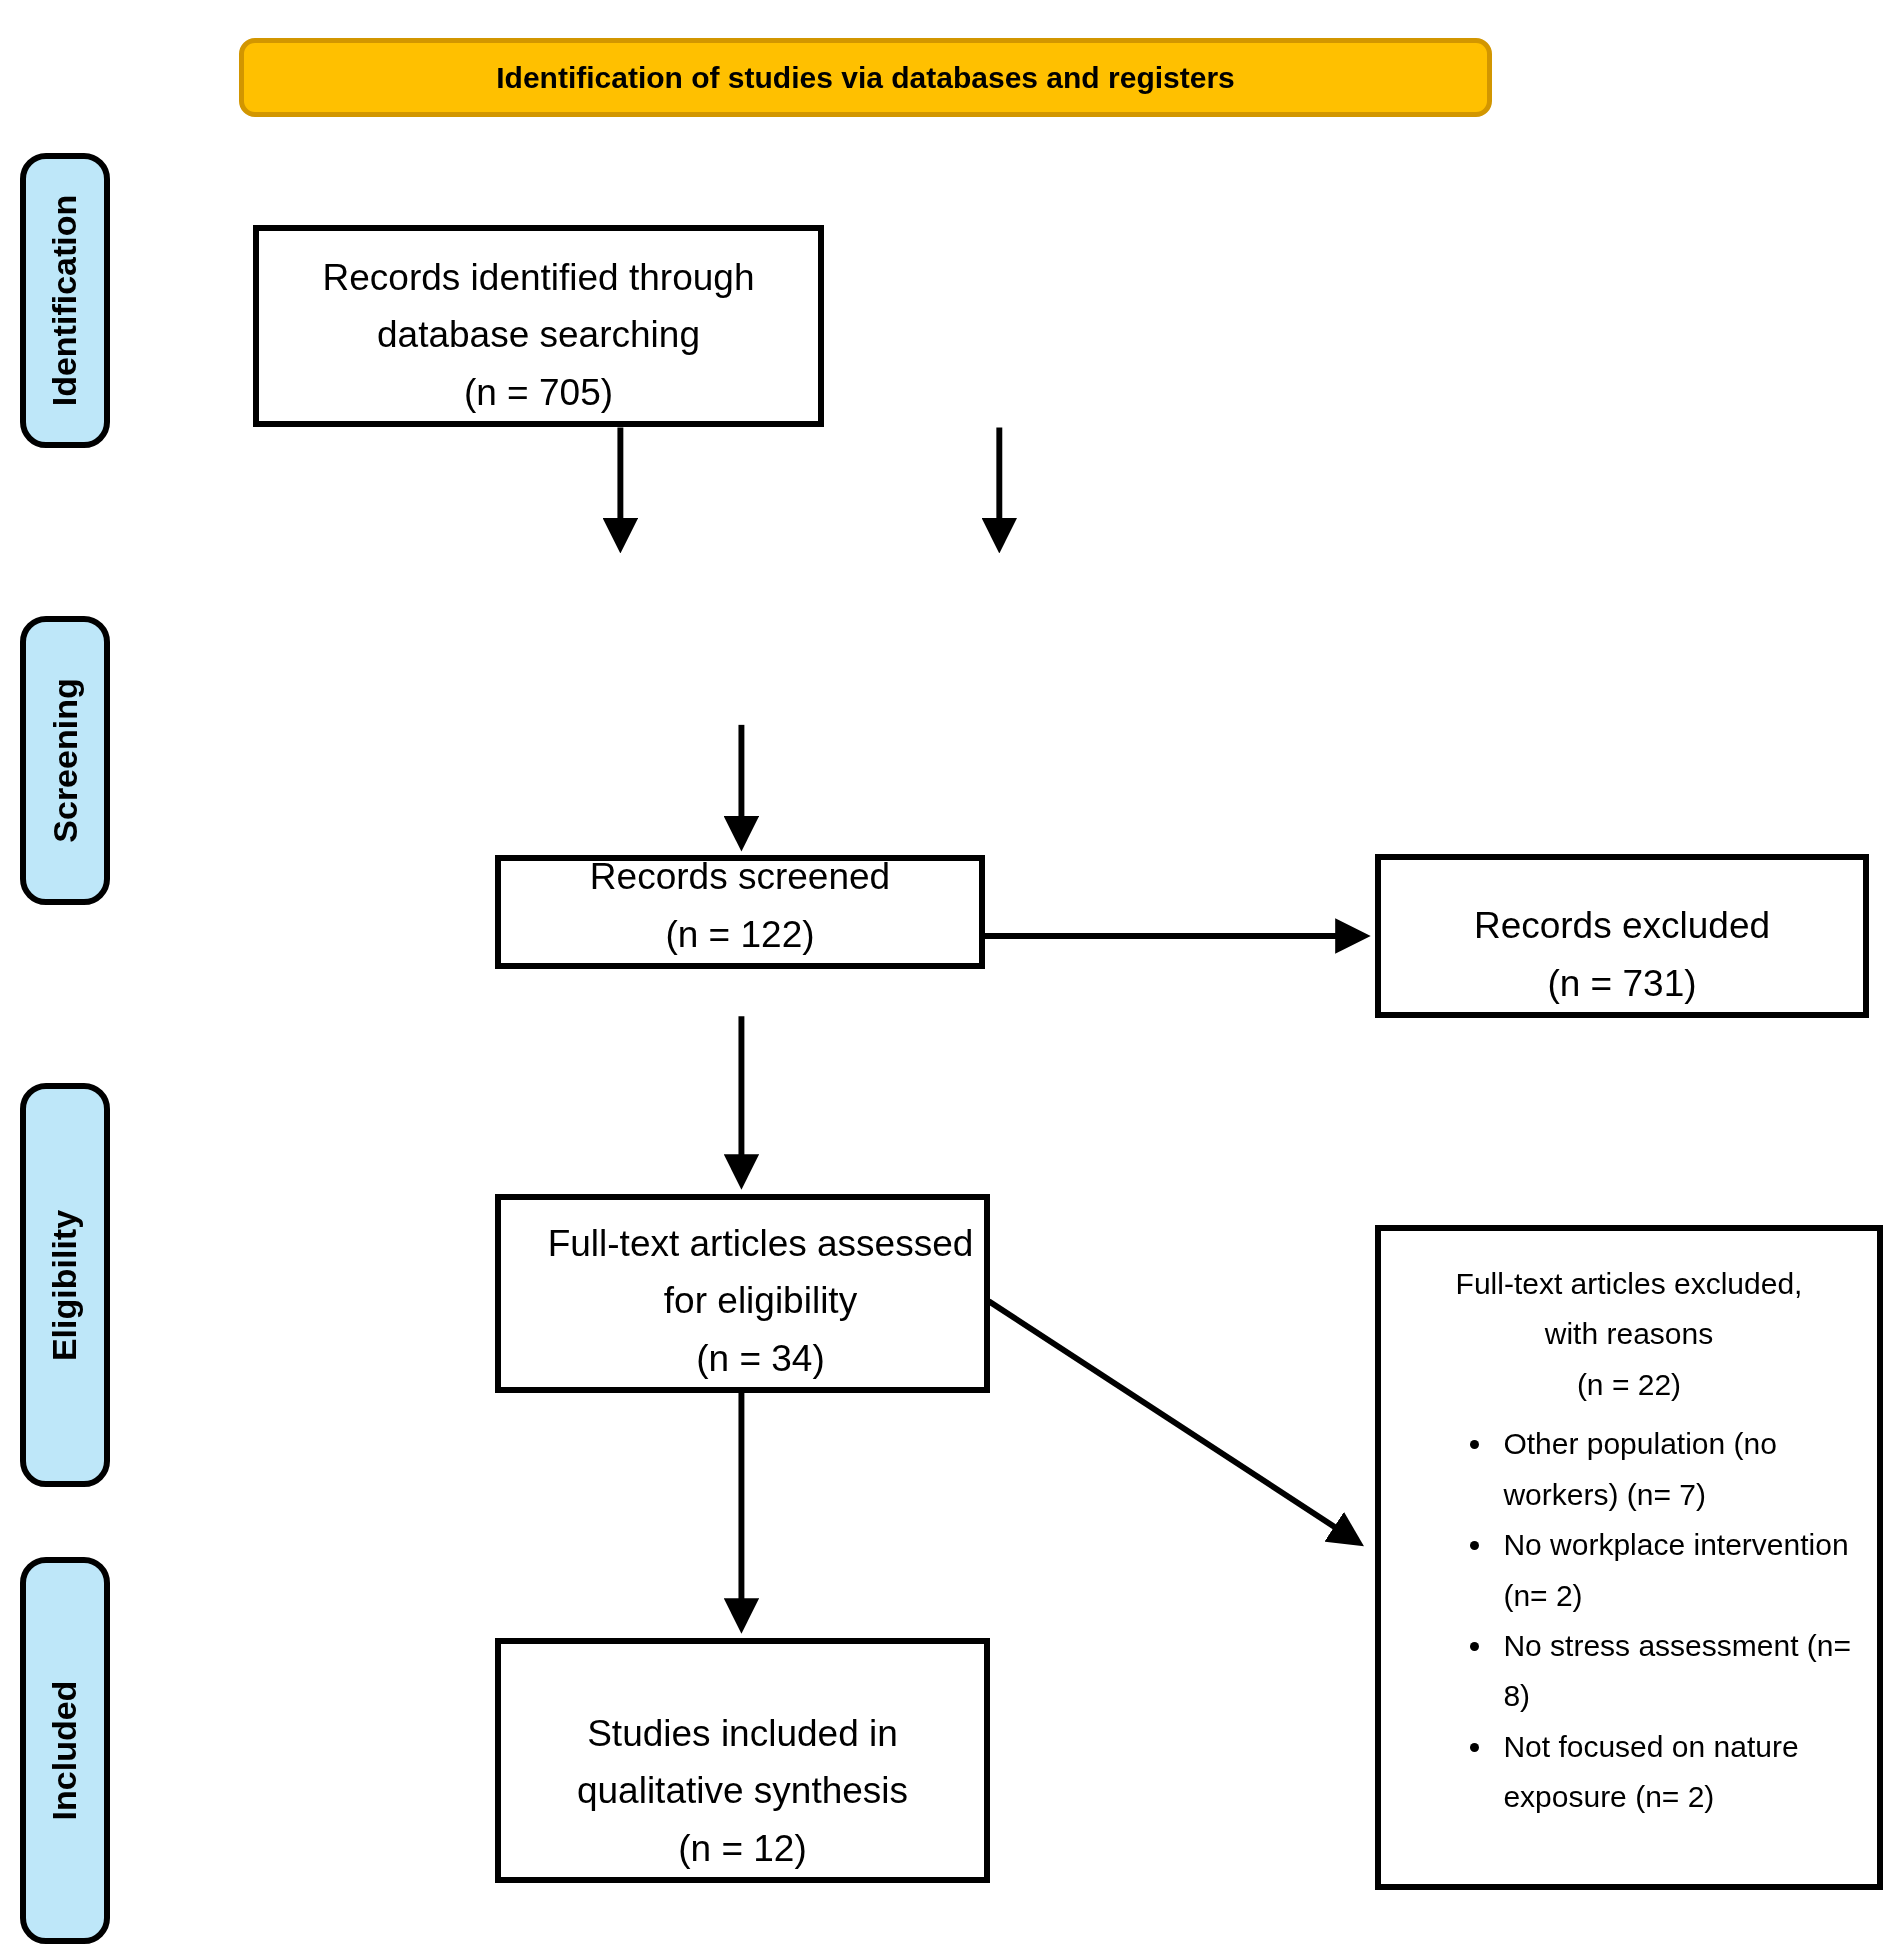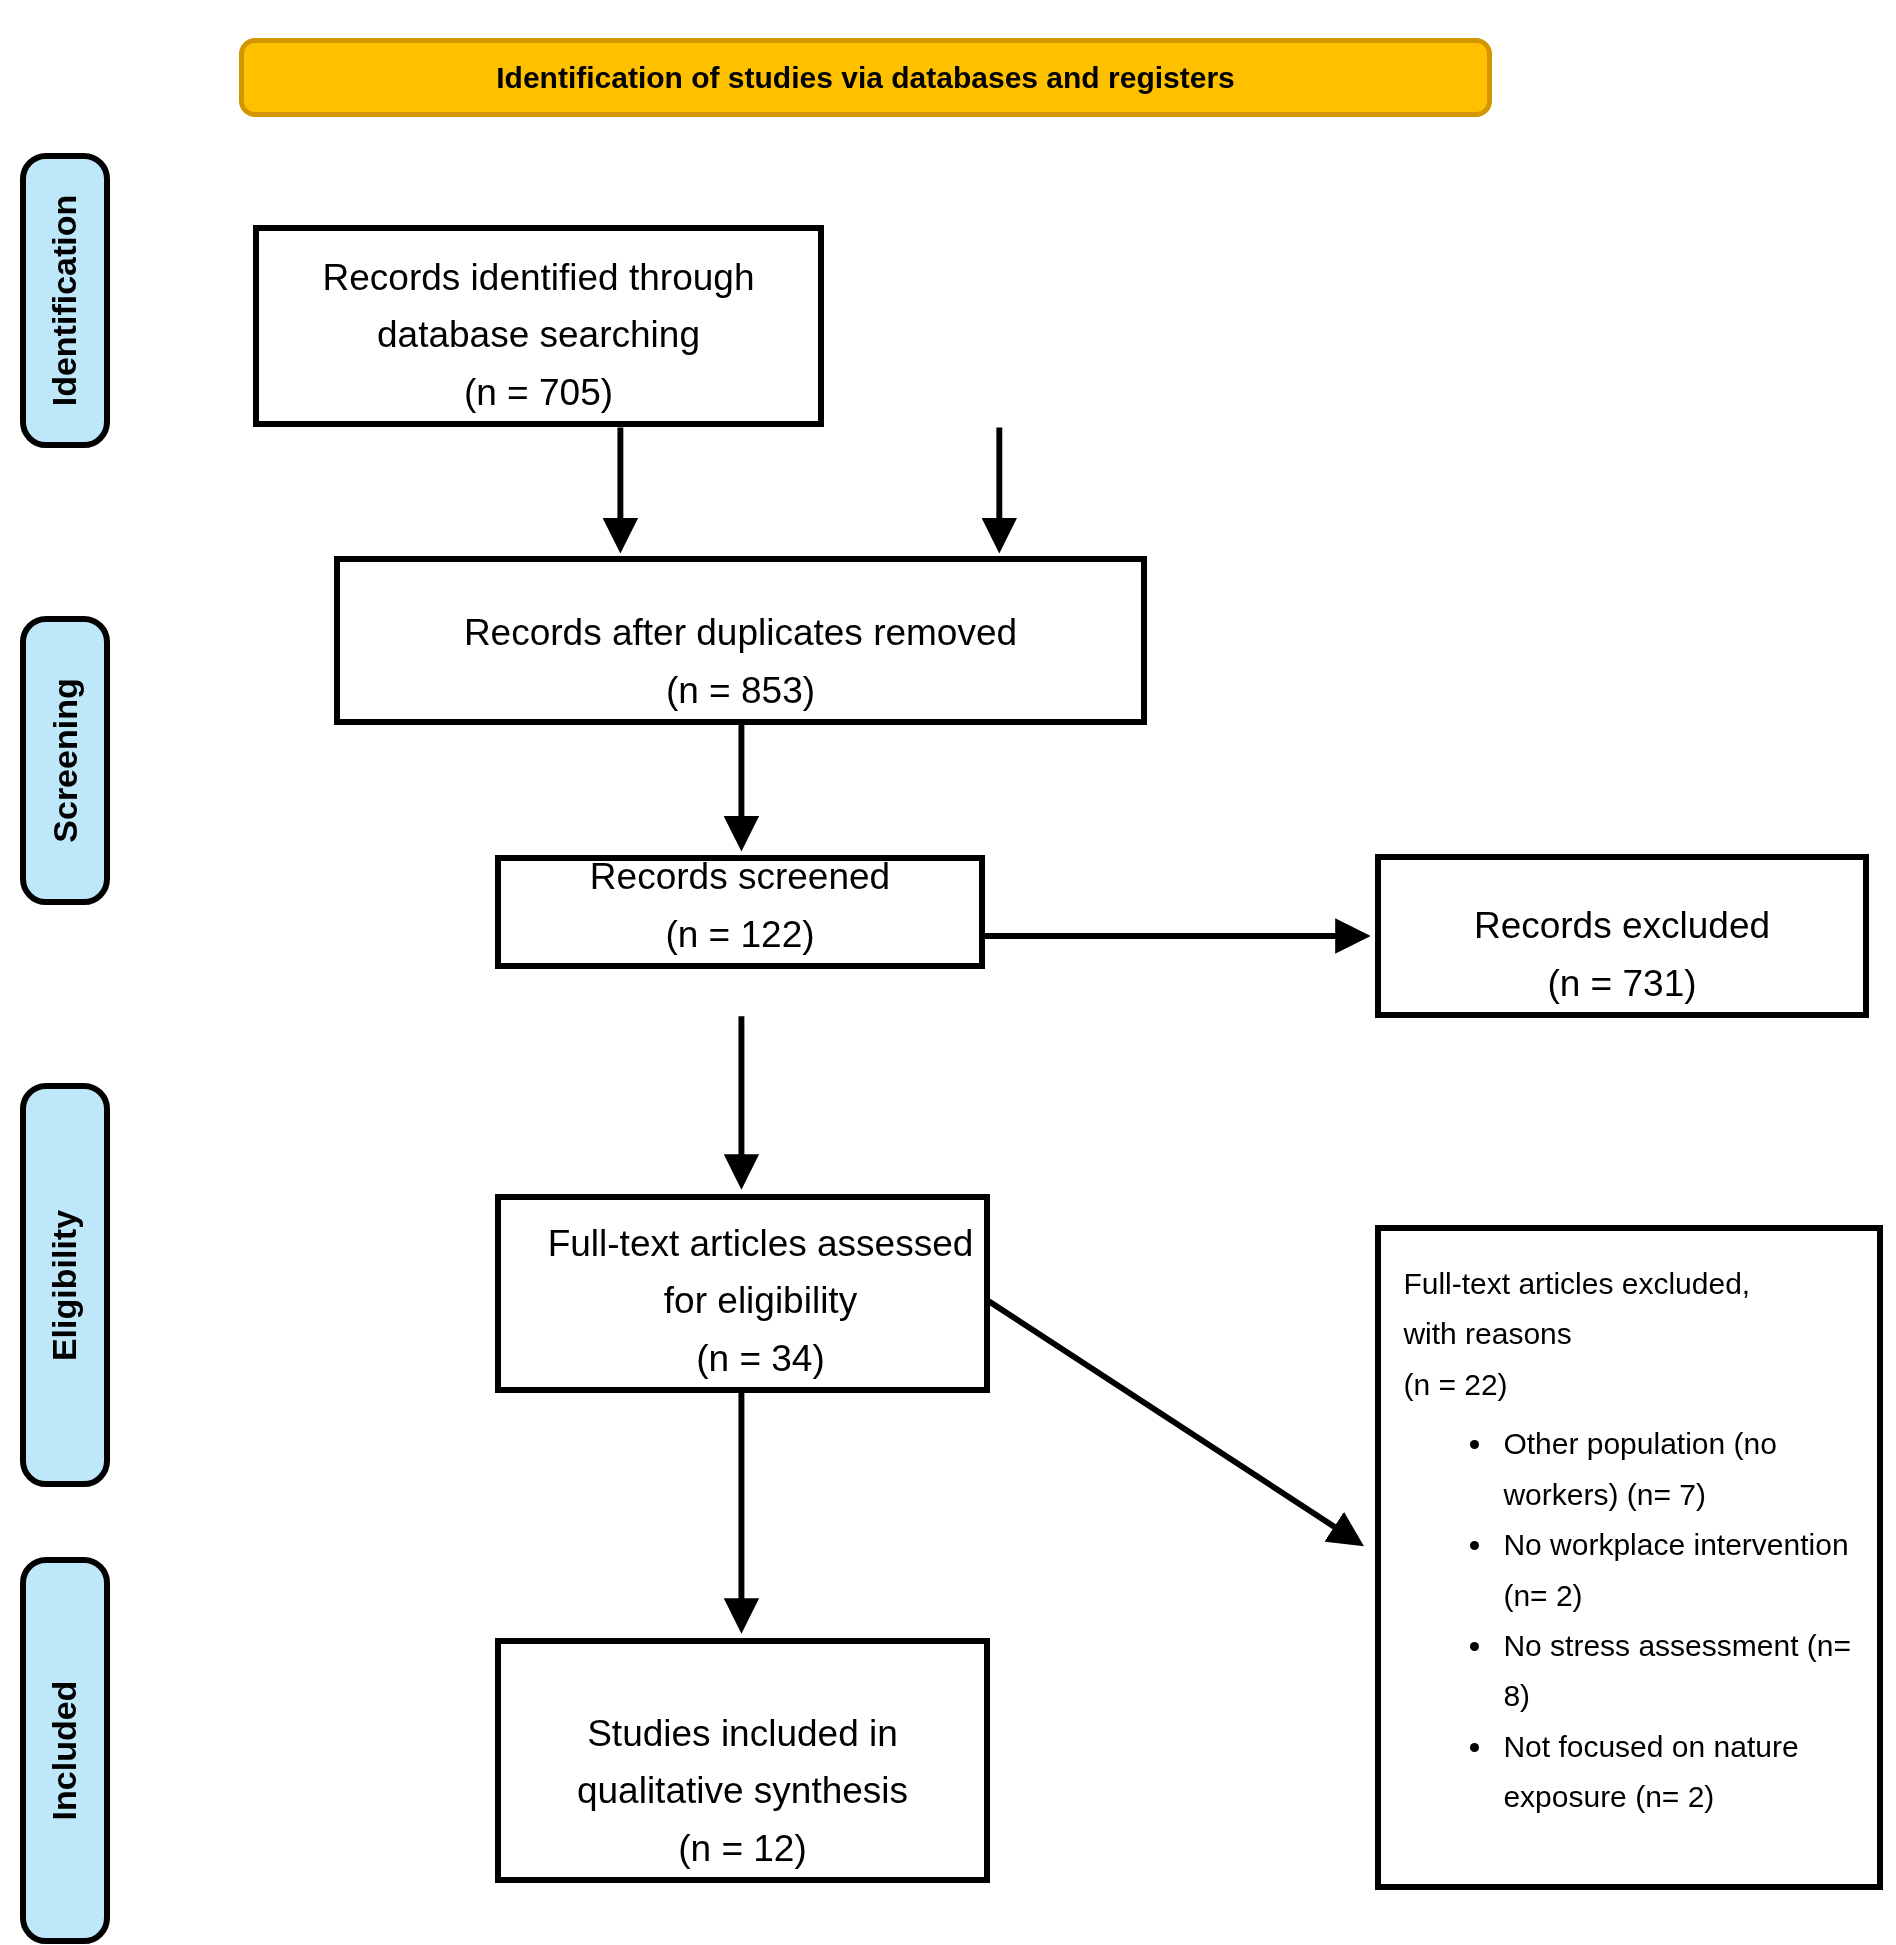--- a/index.html
+++ b/index.html
@@ -69,21 +69,21 @@
 
   
   .box-g {
     left: 1375px; top: 1209px; width: 508px; height: 665px;
     flex-direction: column;
     align-items: stretch;
     justify-content: flex-start;
     font-size: 30px; line-height: 1.68;
     padding: 28px 22.4px 20px 22.4px;
   }
-  .box-g .title { text-align: left; white-space: pre-line; }
+  .box-g .title { text-align: center; white-space: pre-line; }
   .box-g ul {
     margin: 9.2px 0 0 0;
     padding-left: 92px;
     text-align: left;
     list-style: disc outside;
   }
   .box-g li { padding-left: 8px; }
 
   
   svg.arrows {
@@ -136,24 +136,20 @@
     <span>Included</span>
   </div>
 
   <div class="fbox box-a">
     <span class="boxtext">Records identified through
 database searching
 (n = 705)</span>
   </div>
 
 
-  <div class="fbox box-c">
-    <span class="boxtext">Records after duplicates removed
-(n = 853)</span>
-  </div>
 
   <div class="fbox box-d">
     <span class="boxtext">Records screened
 (n = 122)</span>
   </div>
 
   <div class="fbox box-e">
     <span class="boxtext">Records excluded
 (n = 731)</span>
   </div>

